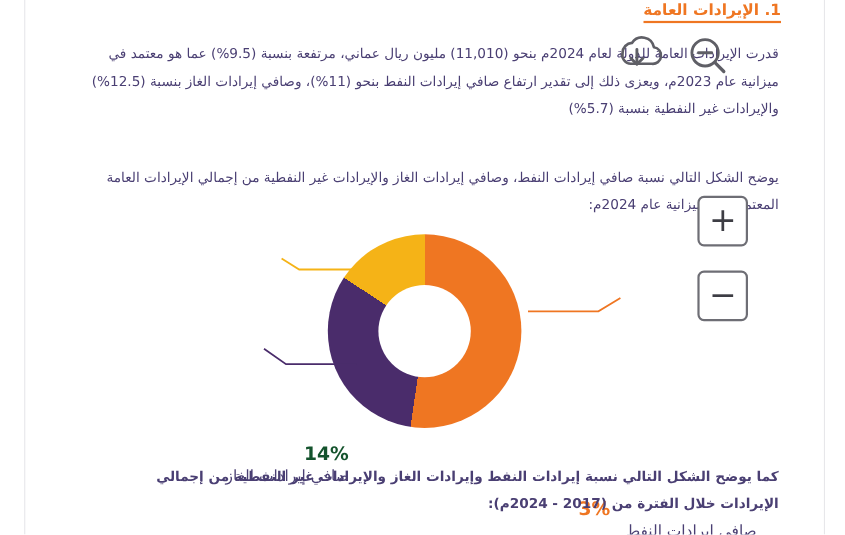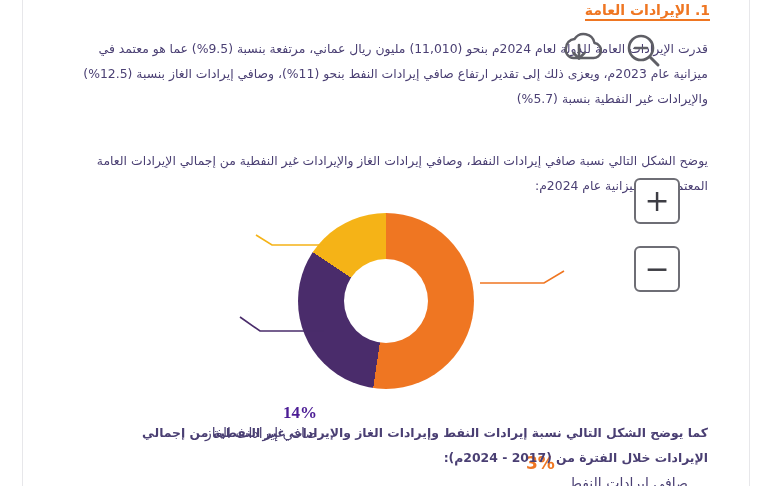--- a/index.html
+++ b/index.html
@@ -132,21 +132,21 @@
   .callout .name {
     font-size: 14px;
     font-weight: normal;
     color: #4a3f73;
     white-space: nowrap;
     padding-left: 43px;
   }
   .callout-oil { left: 502px; top: 248px; text-align: left; direction: rtl; }
   .callout-oil .pct { color: #ef7622; }
   .callout-gas { left: 138px; top: 198px; }
-  .callout-gas .pct { color: #4c1d95; font-family: Liberation Serif, serif; }
+  .callout-gas .pct { color: #14532d; }
 
   
   .leader {
     position: absolute;
     pointer-events: none;
   }
 
   
   .tool-icon {
     position: absolute;

